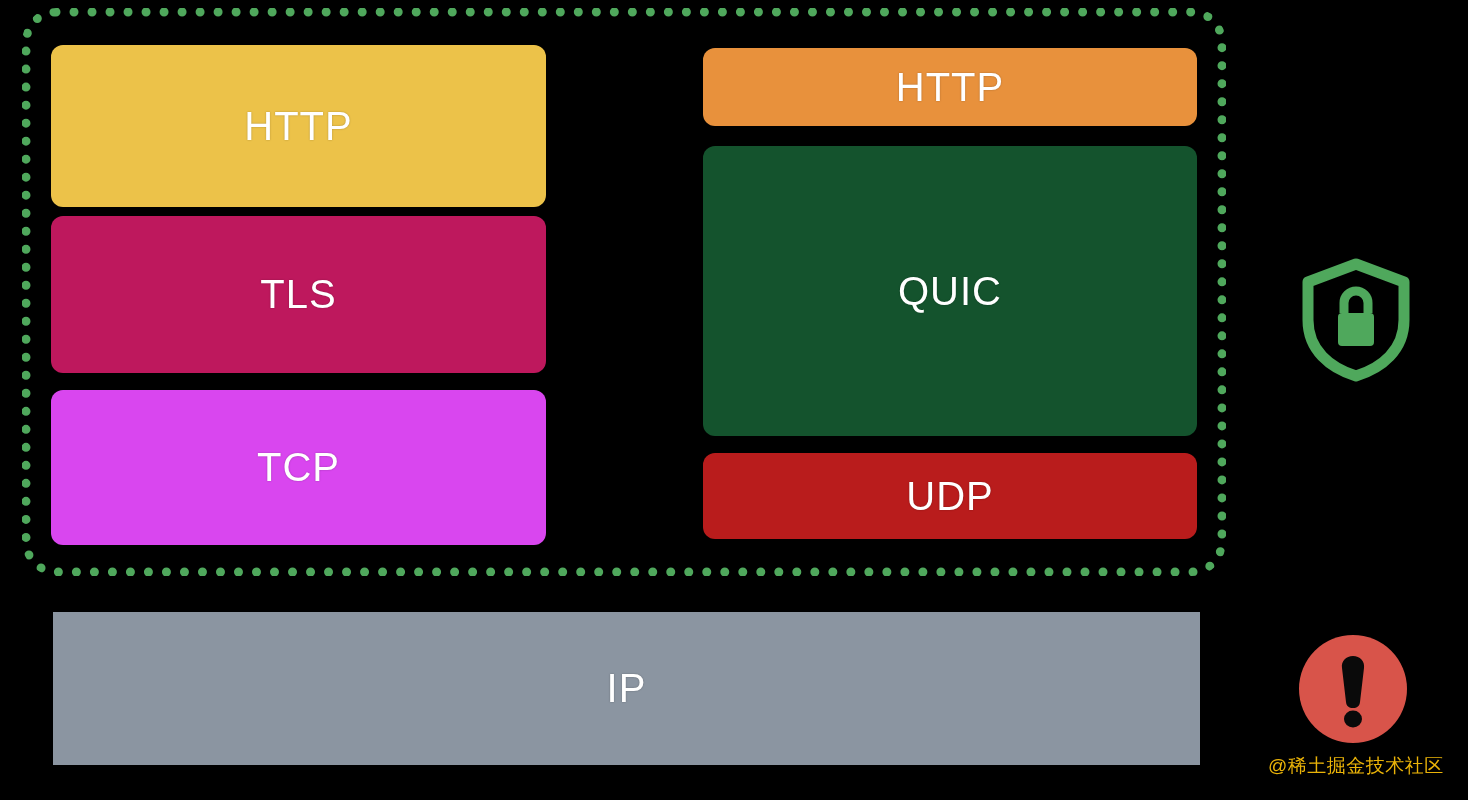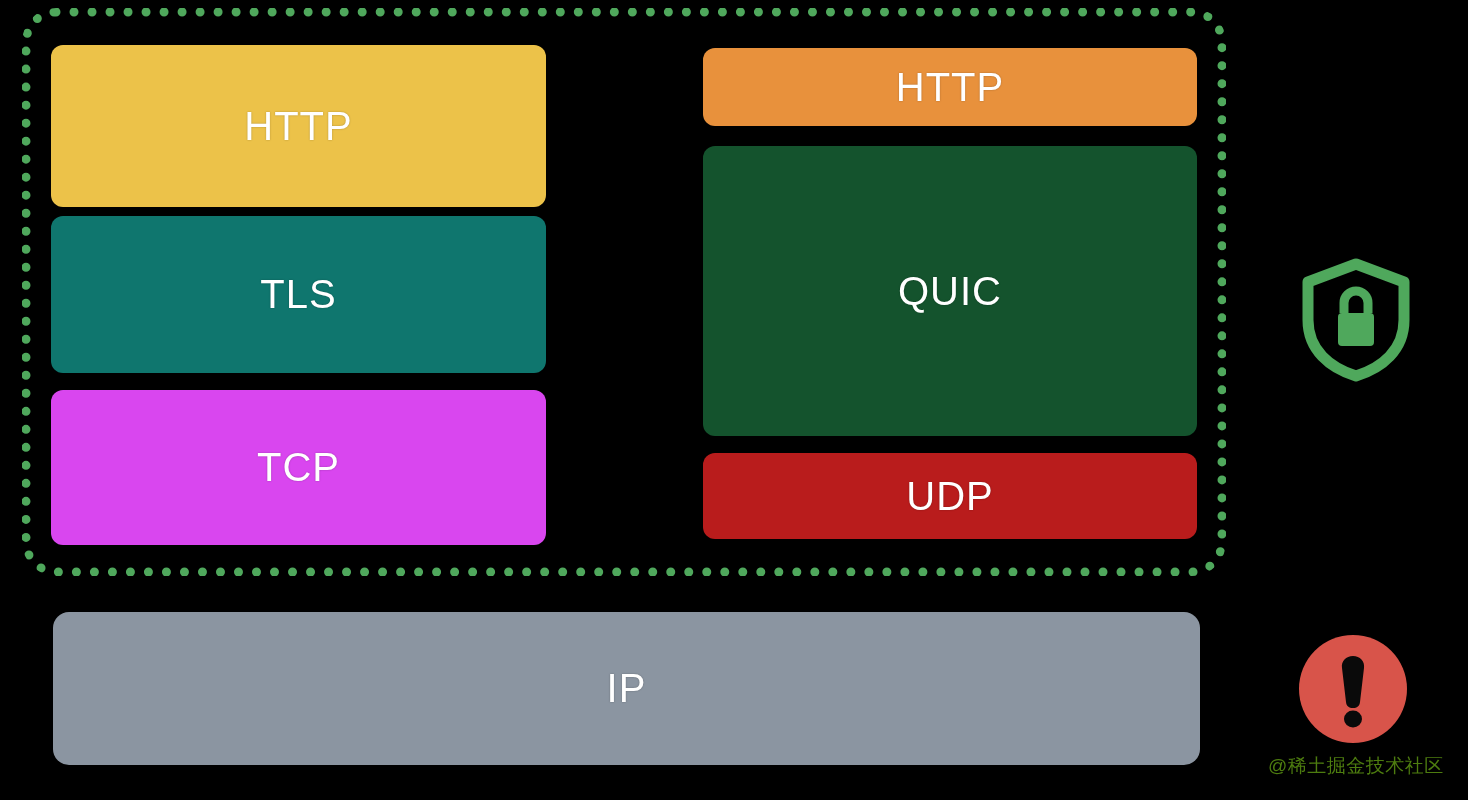--- a/index.html
+++ b/index.html
@@ -36,53 +36,53 @@
     font-size:38px;
     font-weight:500;
     letter-spacing:1px;
     text-shadow:0 0 2px rgba(0,0,0,.28);
     box-shadow:0 2px 4px rgba(0,0,0,.55);
   }
   .proto-box.big-label { font-size:40px; }
 
   
   .box-http-left { left:51px;  top:45px;  width:495px; height:162px; background:#ecc249; }
-  .box-tls       { left:51px;  top:216px; width:495px; height:157px; background:#0f766e; }
+  .box-tls       { left:51px;  top:216px; width:495px; height:157px; background:#be185d; }
   .box-tcp       { left:51px;  top:390px; width:495px; height:155px; background:#d946ef; }
 
   
   .box-http-right{ left:703px; top:48px;  width:494px; height:78px;  background:#e8913c; }
   .box-quic      { left:703px; top:146px; width:494px; height:290px; background:#14532d; }
   .box-udp       { left:703px; top:453px; width:494px; height:86px;  background:#b91c1c; }
 
   
   .box-ip {
     left:53px; top:612px; width:1147px; height:153px;
     background:#8b95a1;
-    border-radius:16px;
+    border-radius:0;
   }
 
   
   .icon-shield {
     position:absolute;
     left:1300px; top:258px;
     width:112px; height:124px;
   }
   .icon-warning {
     position:absolute;
     left:1298px; top:634px;
     width:110px; height:110px;
   }
 
   
   .watermark {
     position:absolute;
     left:1268px; top:753px;
     font-size:19px;
-    color:#4d7c0f;
+    color:#eab308;
     letter-spacing:.5px;
     white-space:nowrap;
   }
 </style>
 </head>
 <body>
 
 <div class="canvas">
 
   <div class="secure-boundary"></div>

